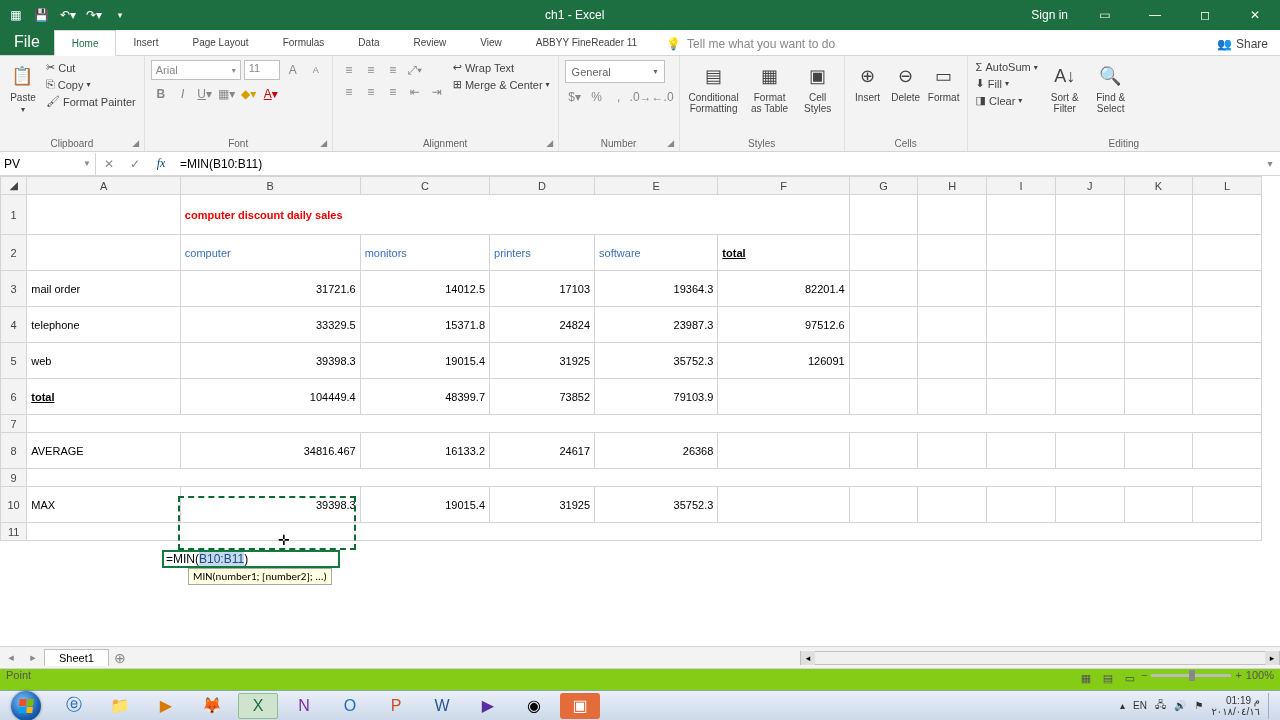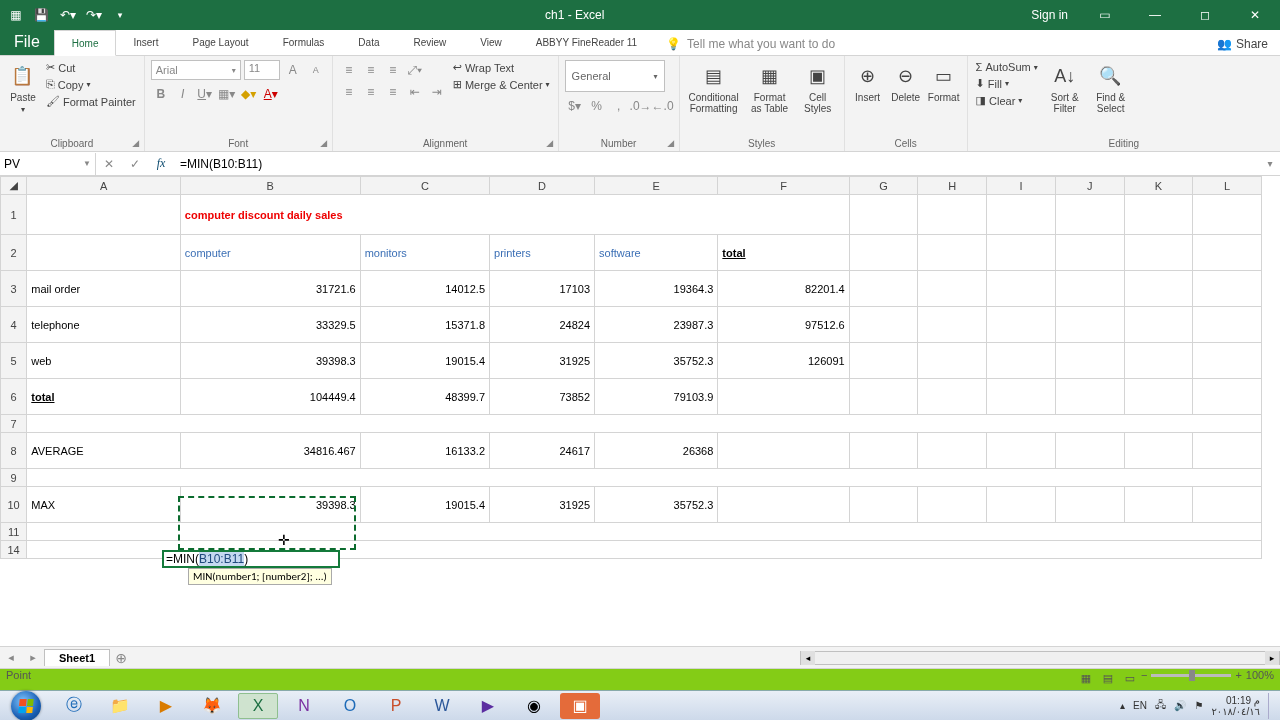--- a/index.html
+++ b/index.html
@@ -24,21 +24,21 @@
 .group { border-right:1px solid #e0e0e0; padding:4px 6px 2px 6px; display:flex; flex-direction:column; justify-content:space-between; position:relative; }
 .group .label { text-align:center; font-size:10px; color:#666; padding-top:2px; }
 .group .content { flex:1; display:flex; align-items:flex-start; gap:4px; }
 .bigbtn { width:34px; display:flex; flex-direction:column; align-items:center; gap:2px; font-size:10px; text-align:center; padding:2px; }
 .bigbtn .ic { width:28px; height:28px; display:flex; align-items:center; justify-content:center; font-size:18px; }
 .smallrow { display:flex; align-items:center; gap:3px; font-size:11px; padding:1px 2px; }
 .stack { display:flex; flex-direction:column; gap:2px; }
 .fontbox { border:1px solid #c0c0c0; background:#fff; padding:1px 4px; font-size:11px; width:90px; height:20px; display:flex; align-items:center; justify-content:space-between; color:#888; }
 .sizebox { border:1px solid #c0c0c0; background:#fff; padding:1px 4px; font-size:11px; width:36px; height:20px; color:#888; }
 .toolbtn { width:20px; height:20px; display:flex; align-items:center; justify-content:center; font-size:12px; color:#888; }
-.numfmt { border:1px solid #c0c0c0; background:#fff; padding:1px 6px; font-size:11px; width:100px; height:32px; color:#666; display:flex; justify-content:space-between; align-items:center; }
+.numfmt { border:1px solid #c0c0c0; background:#fff; padding:1px 6px; font-size:11px; width:100px; height:23px; color:#666; display:flex; justify-content:space-between; align-items:center; }
 .dlauncher { position:absolute; right:2px; bottom:2px; width:12px; height:12px; font-size:9px; color:#888; display:flex; align-items:center; justify-content:center; }
 
 .fbar { height:24px; border-bottom:1px solid #d4d4d4; display:flex; align-items:center; font-size:12px; }
 .namebox { width:96px; height:22px; border-right:1px solid #d4d4d4; display:flex; align-items:center; justify-content:space-between; padding:0 4px; background:#fff; }
 .namebox .dd { font-size:8px; color:#888; }
 .fbar .fbtn { width:26px; height:22px; display:flex; align-items:center; justify-content:center; color:#888; }
 .fbar .fx { font-style:italic; font-family:"Times New Roman",serif; color:#0c4a6e; }
 .fbar .formula { flex:1; padding:0 6px; background:#fff; height:22px; display:flex; align-items:center; }
 .fbar .expand { width:20px; color:#888; font-size:10px; text-align:center; }
 
@@ -65,21 +65,21 @@
 .num-cell { font:24px Arial; text-align:right; }
 .f12 { font:12px Calibri; text-align:left; }
 
 .marq { position:absolute; border:2px dashed #0b6b2e; pointer-events:none; }
 .editcell { border:2px solid #147a3b; background:#fff; font:12px Calibri; padding:0 2px; display:flex; align-items:center; position:absolute; }
 .tooltip { position:absolute; background:#ffffe1; border:1px solid #aaa; font:11px Calibri; padding:1px 4px; }
 .cursor { position:absolute; font-size:14px; color:#000; }
 
 .shtabs { height:22px; background:#f3f3f3; border-top:1px solid #d4d4d4; display:flex; align-items:center; font-size:11px; }
 .shtabs .navbtn { width:22px; text-align:center; color:#888; }
-.shtabs .tab { padding:2px 14px; background:#fff; border:1px solid #c0c0c0; border-bottom:none; font-weight:bold; }
+.shtabs .tab { padding:2px 14px; background:#fff; border:1px solid #c0c0c0; border-bottom:none; font-weight:normal; }
 .shtabs .add { width:22px; text-align:center; color:#888; font-size:14px; }
 .shtabs .spacer { flex:1; }
 .shtabs .hbar { width:480px; height:14px; border:1px solid #c0c0c0; background:#f0f0f0; position:relative; display:flex; align-items:center; }
 .shtabs .hbar .l, .shtabs .hbar .r { width:14px; height:14px; background:#e0e0e0; text-align:center; font-size:9px; line-height:14px; }
 .shtabs .hbar .track { flex:1; }
 
 .status { height:22px; background:#84cc16; border-top:1px solid #d4d4d4; display:flex; align-items:flex-start; font-size:11px; color:#555; padding:0 6px; }
 .status .spacer { flex:1; }
 .status .viewbtn { width:22px; height:18px; border:1px solid transparent; display:flex; align-items:center; justify-content:center; font-size:11px; }
 .status .zoom { display:flex; align-items:center; gap:4px; }
@@ -478,24 +478,20 @@
           <td></td>
           <td></td>
           <td></td>
           <td></td>
           <td></td>
         </tr>
   <tr class="row-std">
           <td class="rh">11</td>
           <td colspan="12"></td>
         </tr>
-  <tr class="row-std">
-          <td class="rh">14</td>
-          <td colspan="12"></td>
-        </tr>
 </tbody>
     </table>
 
 <div class="marq" style="left:178px; top:320px; width:178px; height:54px;"></div>
 
 <div class="editcell" style="left:162px; top:374px; width:178px; height:18px;">
   <span>=MIN(</span>
       <span style="background:#c5d9f1;color:#1f497d">B10:B11</span>
       <span>)</span>
 </div>

